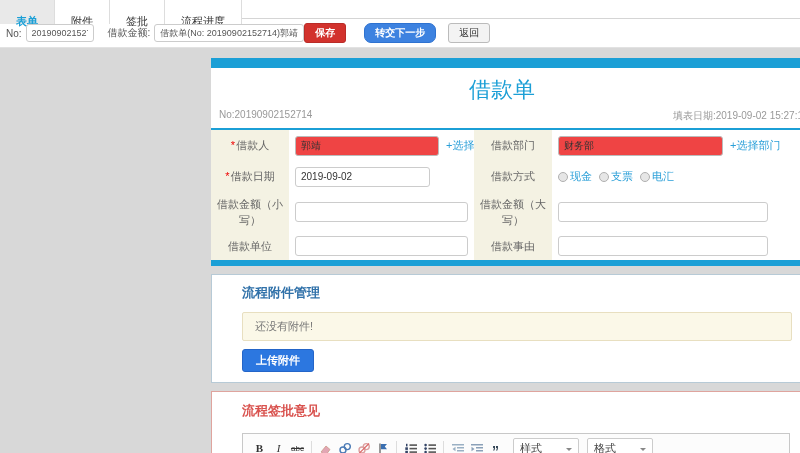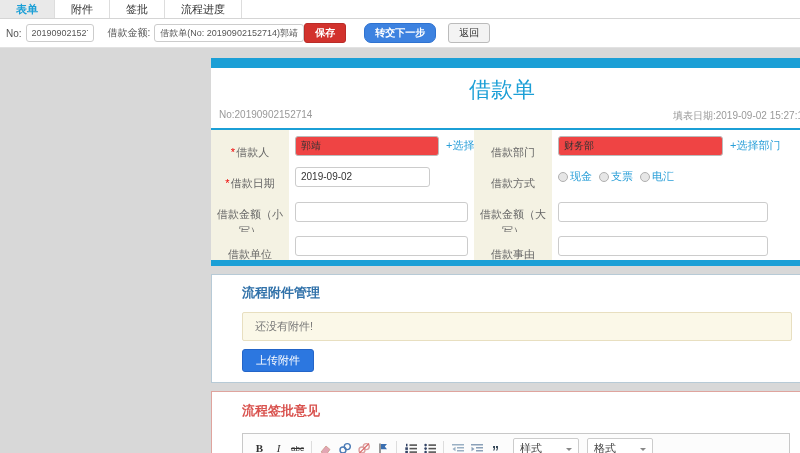--- a/index.html
+++ b/index.html
@@ -2,21 +2,21 @@
 <html><head>
 <meta charset="utf-8">
 <style>
   * { margin:0; padding:0; box-sizing:border-box; }
   html,body { background:#d8d8d8; }
   body { font-family:"Liberation Sans","DejaVu Sans",sans-serif; }
   .page { position:relative; width:800px; height:453px; overflow:hidden; background:#d8d8d8; }
 
   
   .tabbar { height:19px; background:#ffffff; border-bottom:1px solid #d5d5d5; display:flex; }
-  .tab { font-size:11px; line-height:18px; padding:0 16px; color:#333; background:#fff;
+  .tab { font-size:11px; line-height:18px; padding:12px 16px; color:#333; background:#fff;
          border-right:1px solid #ddd; cursor:pointer; white-space:nowrap; }
   .tab.active { background:#e9e9e9; color:#1b9fd6; font-weight:bold; }
 
   
   .actionbar { height:29px; background:#fff; border-bottom:1px solid #e2e2e2;
                display:flex; align-items:center; padding-left:6px; }
   .ab-label { font-size:10px; color:#555; margin-right:4px; white-space:nowrap; }
   .ab-input { height:18px; border:1px solid #ccc; border-radius:3px; font-size:9px; color:#555;
               padding:0 5px; font-family:inherit; }
   .ab-input.no { width:68px; }
@@ -33,41 +33,41 @@
 
   
   .panel-form { background:#fff; }
   .blue-bar-top { height:10px; background:#1b9fd6; }
   .form-title { color:#1b9fd6; font-size:22px; text-align:center; padding:7px 30px 2px 0; }
   .form-meta { display:flex; justify-content:space-between; font-size:10px; color:#999;
                padding:2px 20px 5px 8px; }
   .blue-line { height:2px; background:#1b9fd6; }
   .form-table { display:grid; grid-template-columns:78px 185px 78px 271px;
                 grid-template-rows:31px 31px 40px 28px; }
-  .cell-label { background:#f4f2e3; font-size:11px; color:#666; display:flex; align-items:flex-start;
-                justify-content:center; text-align:center; padding:14px 2px; line-height:1.5; }
+  .cell-label { background:#f4f2e3; font-size:11px; color:#666; display:flex; align-items:center;
+                justify-content:center; text-align:center; padding:2px 2px; line-height:1.5; }
   .cell-value { background:#fff; display:flex; align-items:center; padding:2px 6px; font-size:11px; }
   .req { color:#e00; margin-right:1px; }
   .inp { height:20px; border:1px solid #ccc; border-radius:3px; font-size:10px; color:#333;
          padding:0 5px; font-family:inherit; background:#fff; }
   .inp-ro { background:#ef4444; border-color:#bbb; }
   .w150{width:150px;} .w165{width:165px;} .w135{width:135px;} .w200{width:200px;} .w210{width:210px;}
   .flink { color:#2a9fd8; font-size:11px; margin-left:7px; text-decoration:none; white-space:nowrap; }
   .radio-opt { display:flex; align-items:center; margin-right:7px; cursor:pointer; }
   .radio-dot { width:10px; height:10px; border-radius:50%; background:#e6e6e6; border:1px solid #b0b0b0;
                margin-right:2px; flex:0 0 auto; }
   .radio-text { color:#2a9fd8; font-size:11px; }
   .blue-bar-bottom { height:6px; background:#1b9fd6; }
 
   
   .panel-attach { margin-top:8px; background:#fff; border:1px solid #b7cad6; padding:9px 30px 10px; }
   .attach-heading { color:#3071a9; font-size:13px; font-weight:bold; }
   .attach-empty { margin:10px 0 8px; background:#fbf8e8; border:1px solid #e8dfc0; color:#777;
                   font-size:11px; padding:6px 12px; border-radius:2px; }
-  .btn-upload { background:#2c77e0; color:#fff; font-size:11px; font-weight:normal; height:23px;
+  .btn-upload { background:#2c77e0; color:#fff; font-size:11px; font-weight:bold; height:23px;
                 padding:0 13px; border:1px solid #2465c8; border-radius:3px; cursor:pointer;
                 font-family:inherit; }
 
   
   .panel-sign { margin-top:8px; background:#fff; border:1px solid #dfa49e; padding:10px 30px 20px; }
   .sign-heading { color:#d9534f; font-size:13px; font-weight:bold; }
   .editor { margin-top:13px; border:1px solid #c8c8c8; width:548px; background:#fff; }
   .ed-toolbar { display:flex; align-items:center; padding:4px 7px; border-bottom:1px solid #ddd;
                 background:#fcfcfc; }
   .ed-btn { min-width:17px; height:16px; display:flex; align-items:center; justify-content:center;

